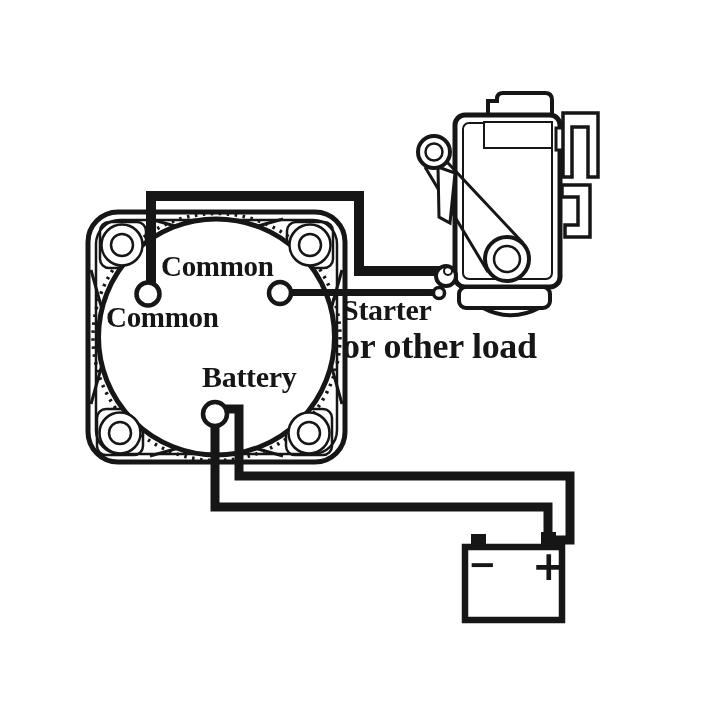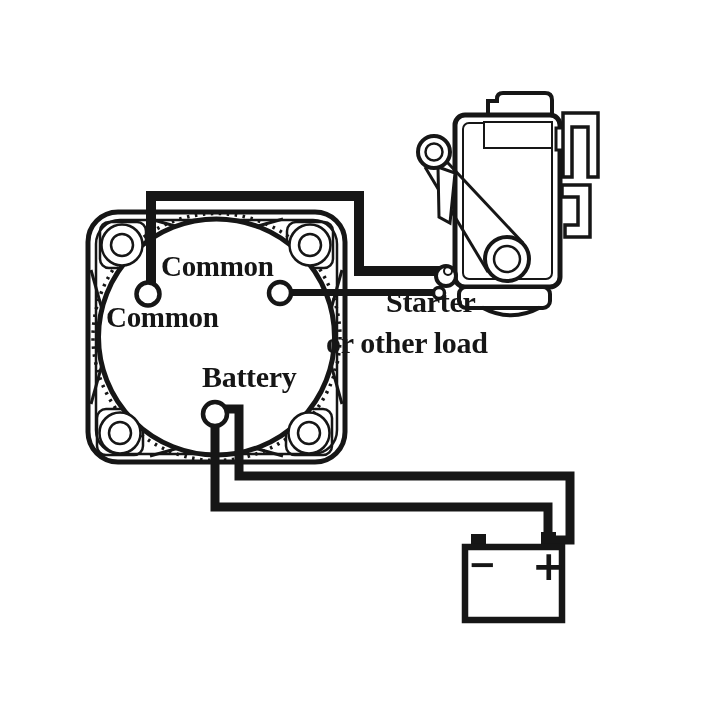--- a/index.html
+++ b/index.html
@@ -8,22 +8,22 @@
     font-family:"Liberation Sans",sans-serif;
   }
   #art{position:absolute;left:0;top:0;width:720px;height:720px;}
   .lbl{
     position:absolute;font-weight:700;color:#161616;line-height:1.0;
     white-space:nowrap;letter-spacing:-0.3px;font-family:Liberation Serif, serif;
   }
   .lbl-common-top{left:161px;top:252px;font-size:29px;}
   .lbl-common-left{left:106px;top:303px;font-size:29px;}
   .lbl-battery{left:202px;top:362px;font-size:30px;}
-  .lbl-load1{left:342px;top:287px;font-size:30px;margin-left:44px;}
-  .lbl-load2{left:326px;top:328px;font-size:30px;}
+  .lbl-load1{left:342px;top:295px;font-size:30px;}
+  .lbl-load2{left:342px;top:328px;font-size:36px;}
   .batt-sign{font-family:"DejaVu Sans",sans-serif;font-weight:700;fill:#161616;}
 </style>
 </head>
 <body>
 
 <div id="stage">
 
   <svg id="art" viewBox="0 0 720 720" fill="none" stroke-linejoin="miter" stroke-linecap="butt">
 
     <g stroke="#161616">

